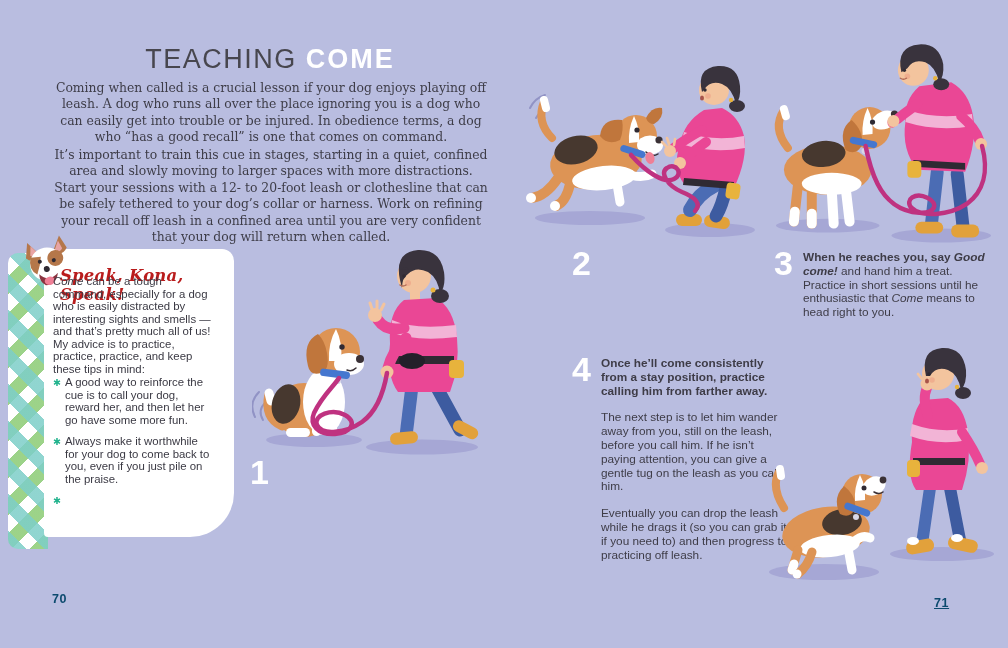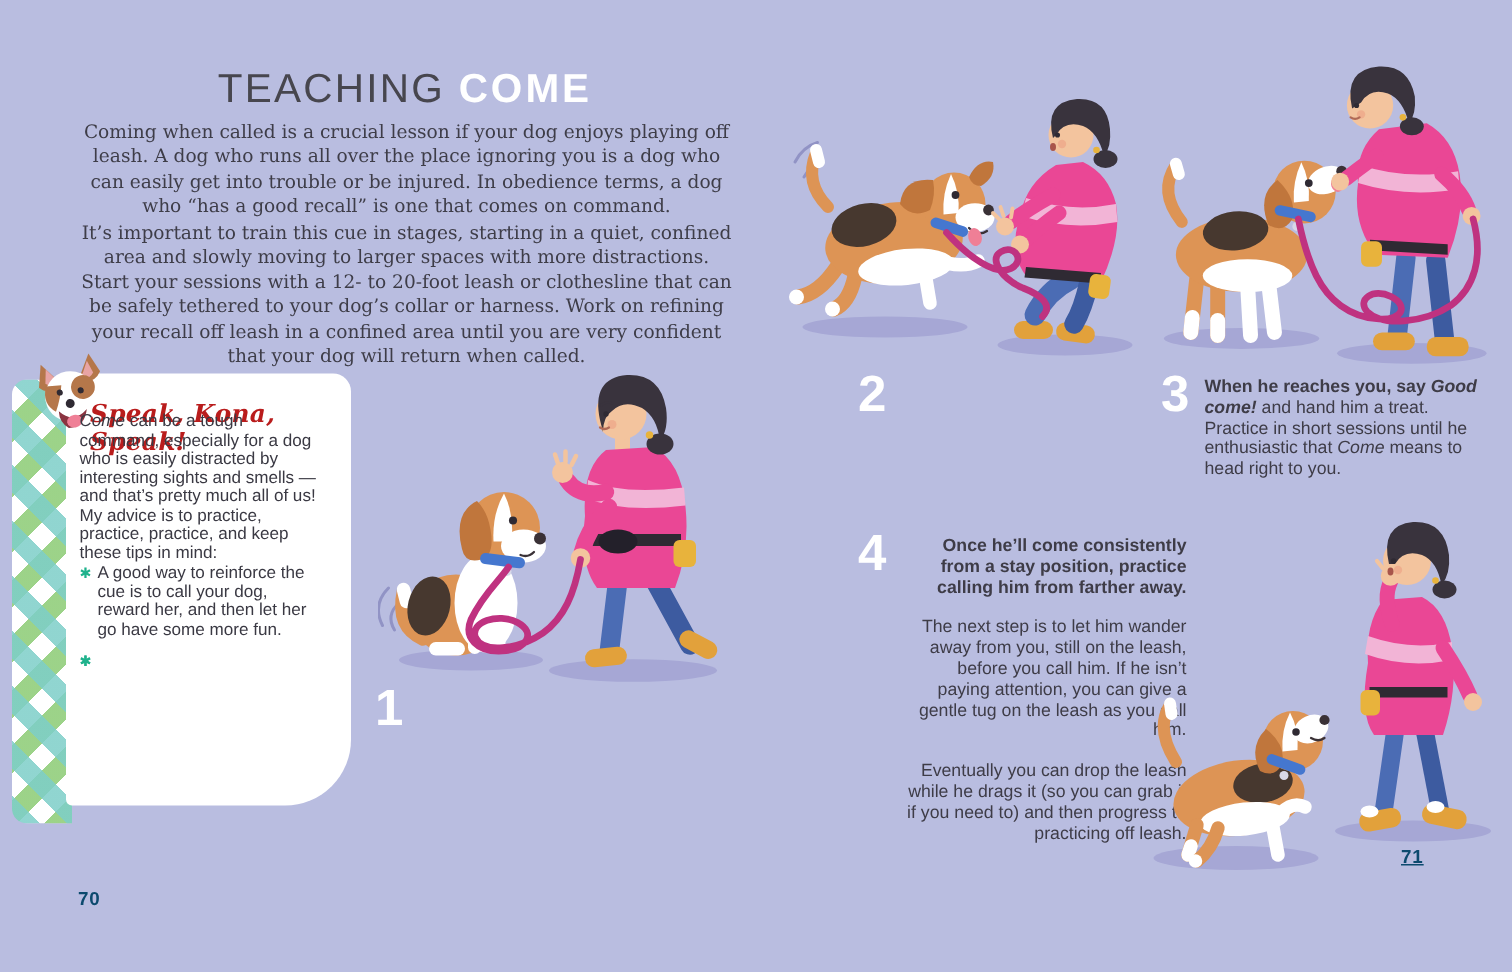--- a/index.html
+++ b/index.html
@@ -25,21 +25,21 @@
             font-weight:bold;font-size:16.5px;letter-spacing:.2px;color:#b91c1c;}
   .sb-text{font-size:11.4px;line-height:12.5px;color:#3a3943;}
   .sb-lead{left:53px;top:275px;width:160px;}
   .sb-bullets{left:53px;top:376px;width:160px;}
   .bullet{position:relative;padding-left:12px;margin-bottom:9px;}
   .bullet .glyph{position:absolute;left:0;top:1px;color:#1fb28c;font-size:9.5px;}
 
   .step-num{font-size:34px;font-weight:bold;color:#ffffff;line-height:1;}
   .step-text{font-size:11.8px;line-height:13.8px;color:#3e3c47;}
   .b{font-weight:bold}.bi{font-weight:bold;font-style:italic}.i{font-style:italic}
-  .step-text p{margin:0 0 13px 0;text-align:right;}
+  .step-text p{margin:0 0 13px 0;}
   .step-text p:last-child{margin:0;}
 
   .pagenum{font-size:12.5px;font-weight:bold;letter-spacing:.6px;color:#0c4a6e;}
 
   figure{margin:0;}
 </style>
 </head>
 <body>
 
 <div class="spread">
@@ -77,20 +77,21 @@
     <span class="i">Come</span><span> can be a tough command, especially for a dog who is easily distracted by interesting sights and smells — and that’s pretty much all of us! My advice is to practice, practice, practice, and keep these tips in mind:</span>
   </div>
 
   <div class="abs sb-text sb-bullets">
     <div class="bullet">
       <span class="glyph">✱</span>
       <span>A good way to reinforce the cue is to call your dog, reward her, and then let her go have some more fun.</span>
     </div>
     <div class="bullet">
       <span class="glyph">✱</span>
+      <span>Always make it worthwhile for your dog to come back to you, even if you just pile on the praise.</span>
     </div>
     <div class="bullet">
       <span class="glyph">✱</span>
     </div>
   </div>
 
   <figure class="abs" style="left:252px;top:240px;">
     <svg viewBox="0 0 232 218" width="232" height="218">
       <ellipse cx="62" cy="200" rx="48" ry="7" fill="#a6a7d5"></ellipse>
       <ellipse cx="170" cy="207" rx="56" ry="7.5" fill="#a6a7d5"></ellipse>
@@ -314,15 +315,15 @@
         <circle cx="133" cy="144" r="3.4" fill="#3a3136"></circle>
         <path d="M124 156 q5 3 9 0" stroke="#3a3136" stroke-width="1.5" fill="none" stroke-linecap="round"></path>
         <circle cx="114" cy="152" r="2.5" fill="#2f2a33"></circle>
         <path d="M94 150 q-12 12 -4 28 q10 5 15 -5 q2 -13 -11 -23 Z" fill="#c0763c"></path>
         <rect x="94" y="170" width="27" height="7" rx="3.5" fill="#4577cf" transform="rotate(20 107 173)"></rect>
         <circle cx="106" cy="181" r="3" fill="#d8d8e8"></circle>
       </g>
     </svg>
   </figure>
 
-  <div class="abs pagenum" style="left:934px;top:564px;text-decoration:underline;">71</div>
+  <div class="abs pagenum" style="left:934px;top:596px;text-decoration:underline;">71</div>
 
 </div>
 
 </body></html>

